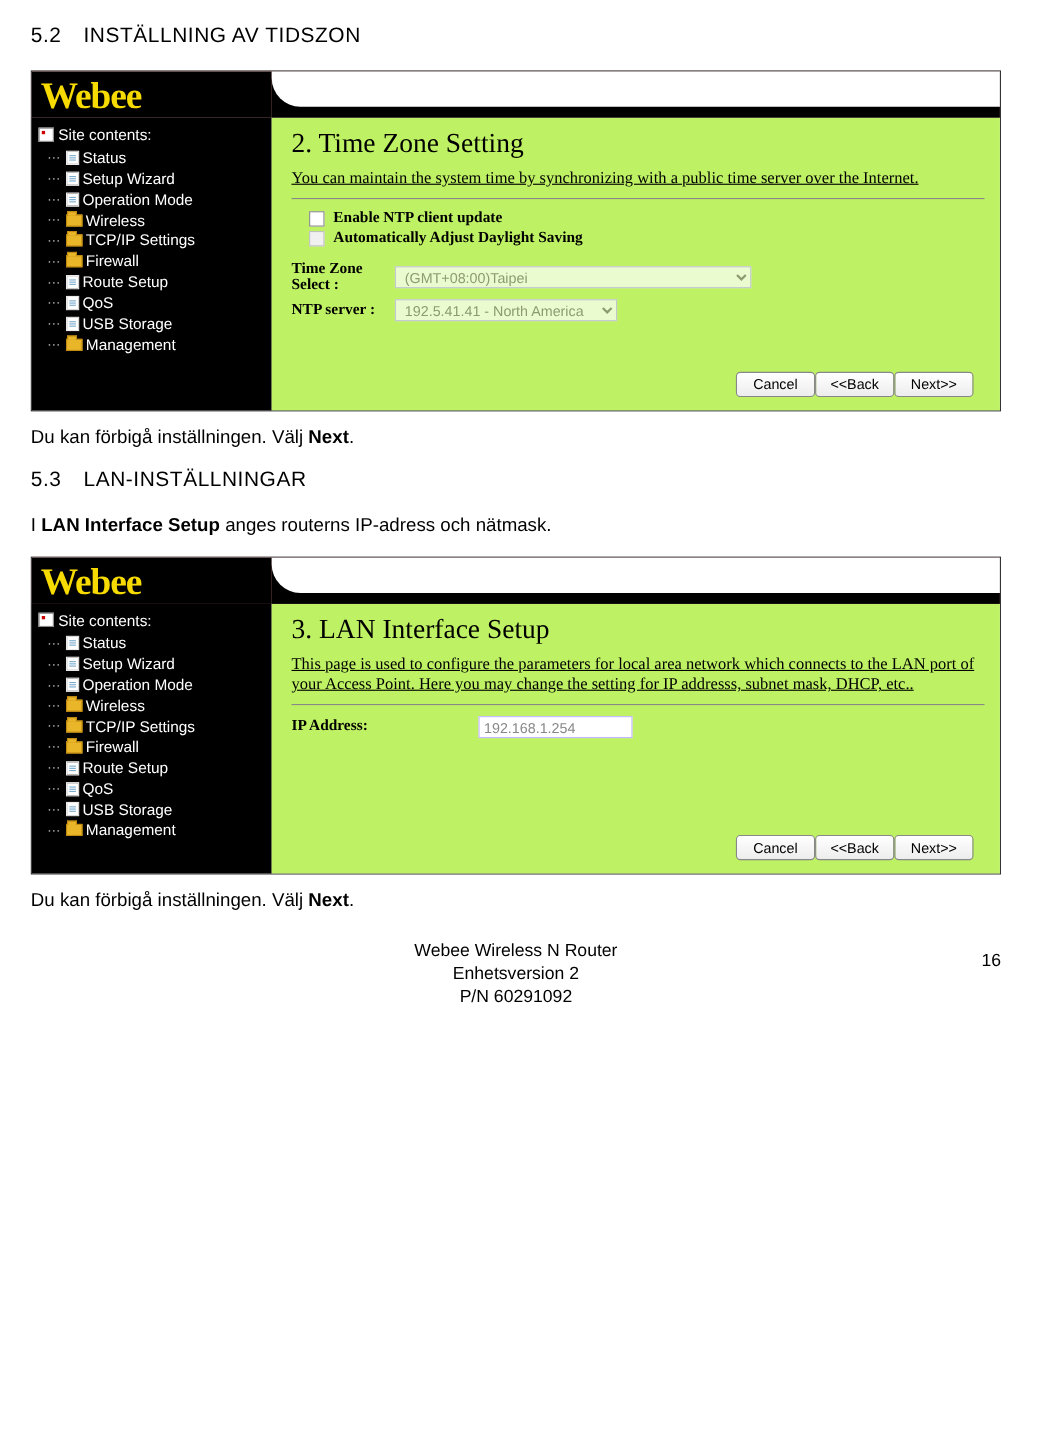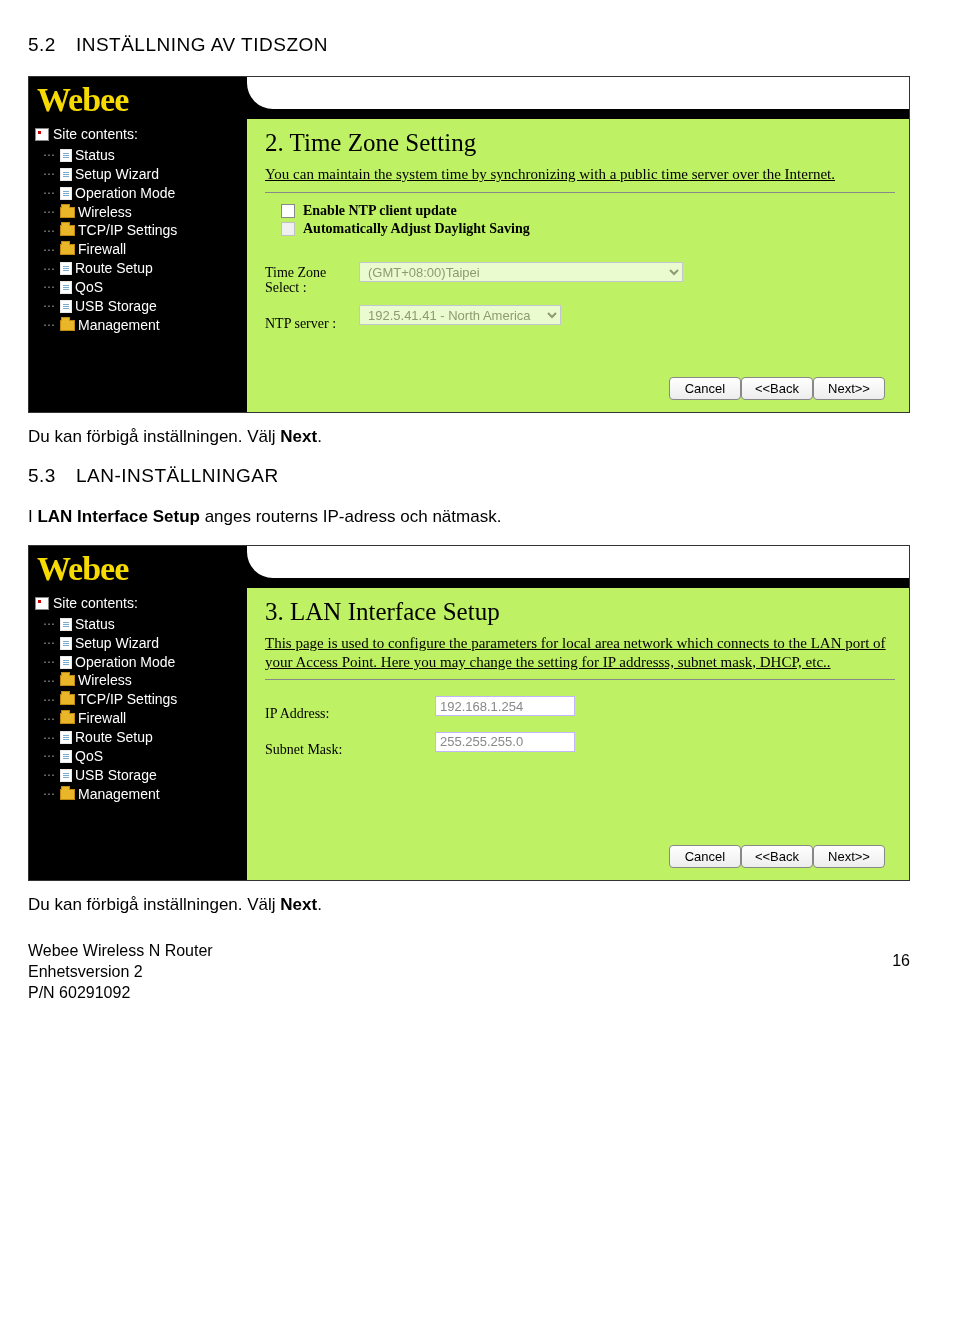--- a/index.html
+++ b/index.html
@@ -7,21 +7,21 @@
     margin: 0;
     padding: 18px 50px 10px 28px;
     font-family: Arial, Helvetica, sans-serif;
     font-size: 14px;
     color: #000;
     background: #fff;
     width: 960px;
   }
   .section-title {
     font-size: 19px;
-    margin: 16px 0 20px 0;
+    margin: 4px 0 20px 0;
     letter-spacing: 0.5px;
   }
   .sec-num { display: inline-block; margin-right: 20px; }
   .para { font-size: 17px; margin: 14px 0 18px 0; }
   .bold { font-weight: bold; }
 
   .router-window {
     border: 1px solid #333;
     background: #fff;
     margin-bottom: 14px;
@@ -171,23 +171,22 @@
   .bold-tnr { font-weight: bold; }
 
   .field-row {
     display: flex;
     align-items: center;
     margin: 4px 0;
     font-size: 14px;
   }
   .field-label {
     width: 94px;
-    font-weight: normal;
+    font-weight: bold;
     line-height: 1.1;
-    margin-top: 16px;
   }
   .field-label.wide { width: 170px; }
   select, input[type=text] {
     font-family: Arial, sans-serif;
     font-size: 13px;
     padding: 1px 4px;
     border: 1px solid #c4b5fd;
     background: #fff;
     height: 20px;
     color: #888;
@@ -209,20 +208,21 @@
     background: linear-gradient(#fff,#ededed);
     border: 1px solid #888;
     border-radius: 4px;
     padding: 3px 13px;
     min-width: 72px;
     text-align: center;
     cursor: pointer;
   }
 
   .footer {
+    text-align: center;
     font-size: 16px;
     line-height: 1.3;
     margin-top: 26px;
   }
   .pagenum {
     position: relative;
     float: right;
     font-size: 16px;
     margin-top: -52px;
   }
@@ -413,24 +413,20 @@
         </div>
     </div>
     <div class="content">
       <h2 class="content-title">3. LAN Interface Setup</h2>
       <p class="content-desc">This page is used to configure the parameters for local area network which connects to the LAN port of your Access Point. Here you may change the setting for IP addresss, subnet mask, DHCP, etc..</p>
       <div class="hr"></div>
       <div class="field-row">
         <div class="field-label wide">IP Address:</div>
         <input type="text" class="input-med" value="192.168.1.254" style="">
       </div>
-      <div class="field-row">
-        <div class="field-label wide">Subnet Mask:</div>
-        <input type="text" class="input-med" value="255.255.255.0" style="">
-      </div>
       <div class="btn-row" style="margin-top:88px">
         <div class="btn">Cancel</div>
         <div class="btn">&lt;&lt;Back</div>
         <div class="btn">Next&gt;&gt;</div>
       </div>
     </div>
   </div>
 </div>
 
 <p class="para">

